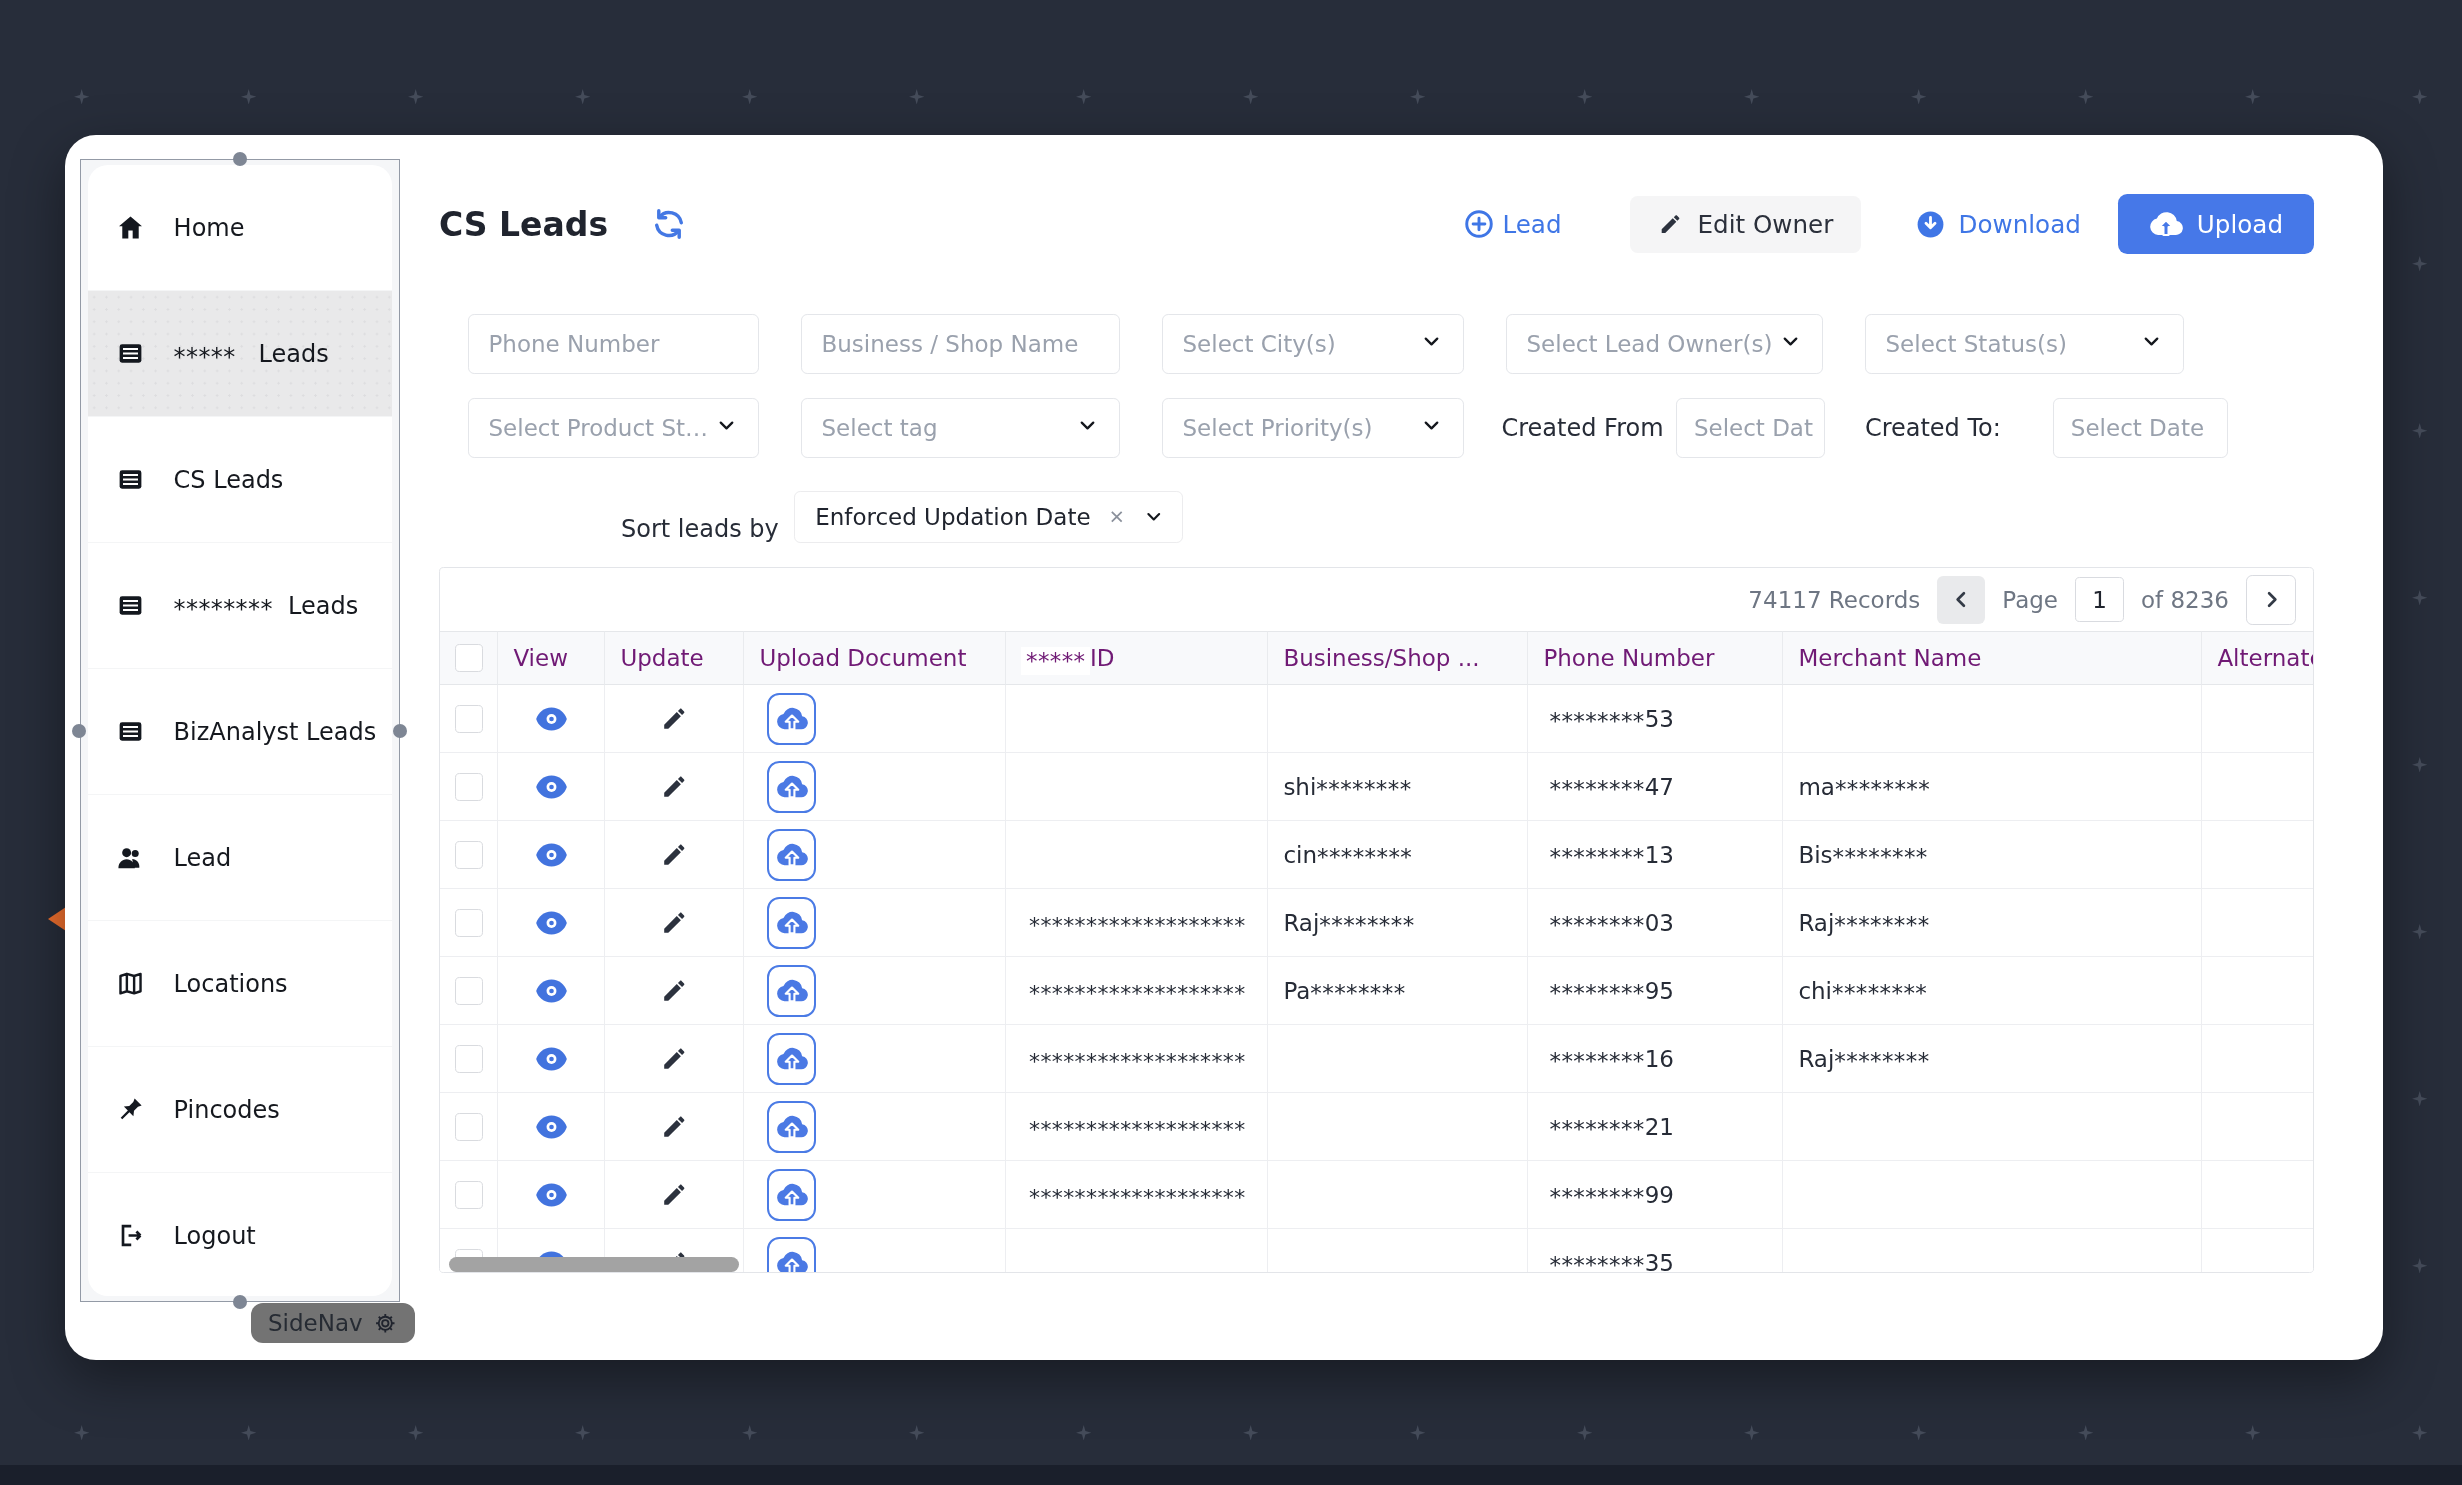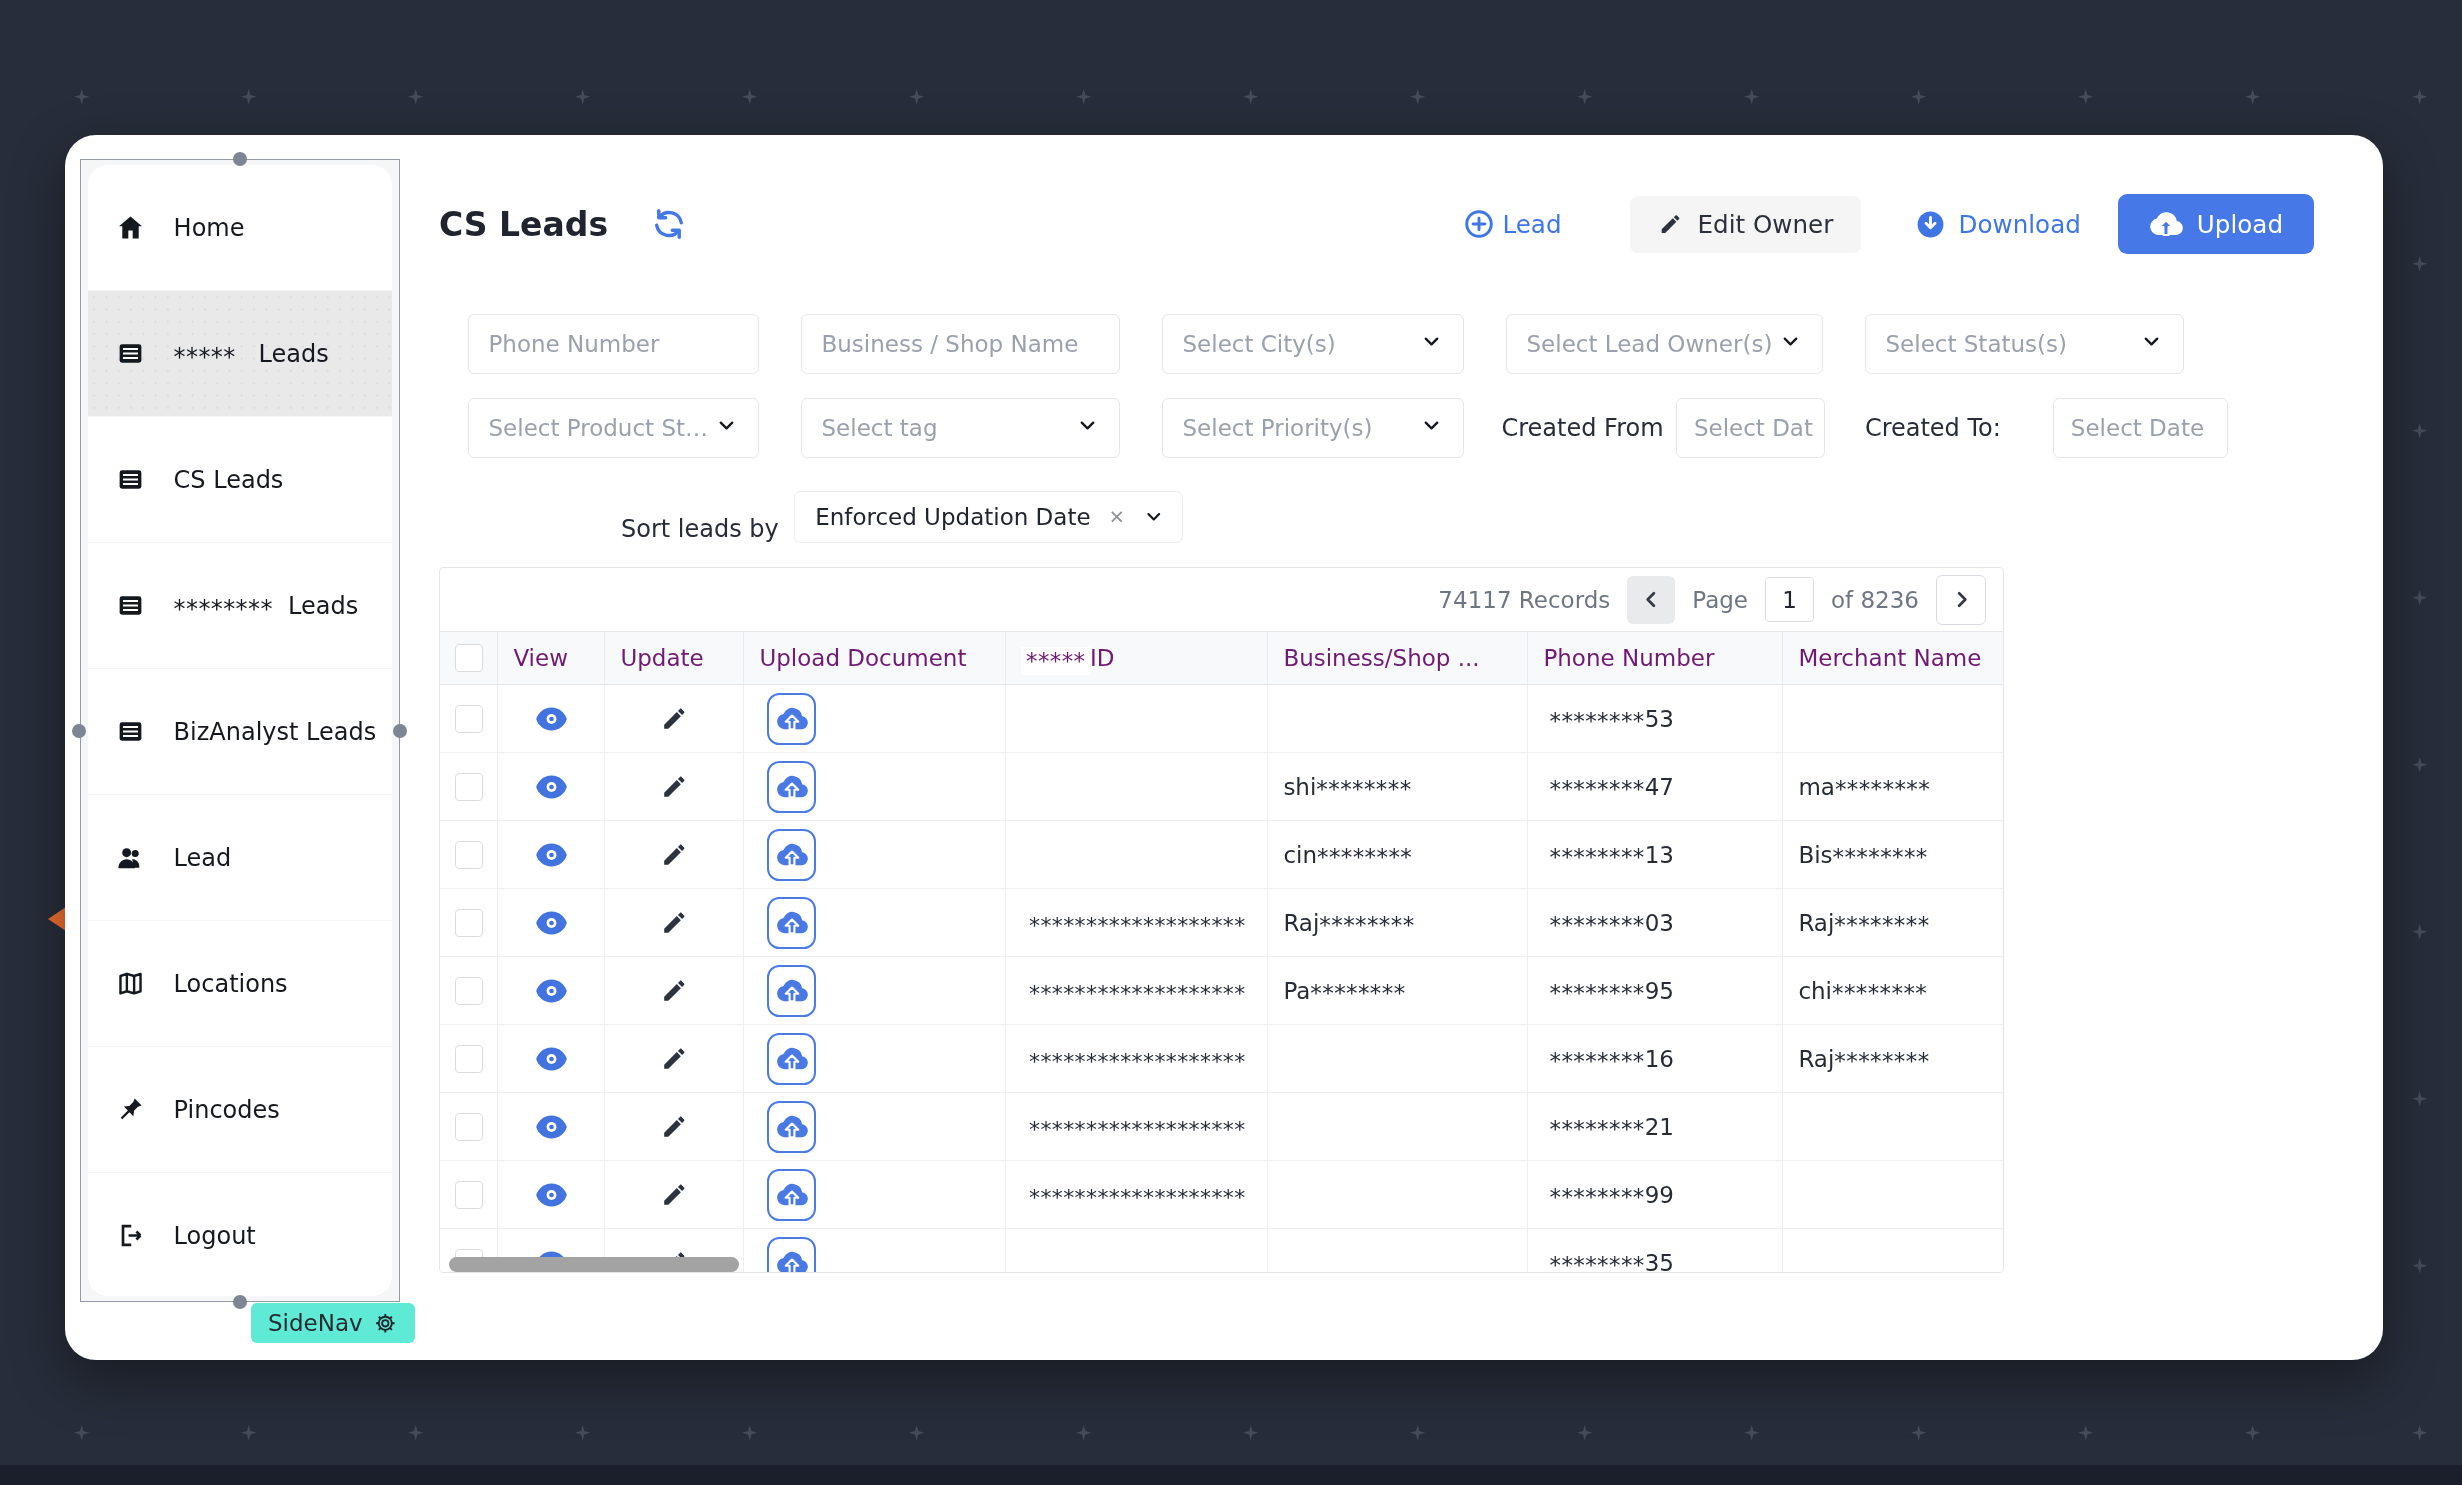--- a/index.html
+++ b/index.html
@@ -27,21 +27,21 @@
   .h-bottom{left:calc(50% - 7px);bottom:-7.7px;}
   .h-left{left:-8.5px;top:calc(50% - 7px);}
   .h-right{right:-8.5px;top:calc(50% - 7px);}
   .side-item{height:125px;display:flex;align-items:center;padding-left:28px;gap:29px;
     border-bottom:0.8px solid #f4f5f6;}
   .side-item.active{background:#e9e9ea;
     background-image:radial-gradient(#dddddf 1.2px,transparent 1.3px);background-size:12.3px 12.3px;}
   .side-item .s-icon{width:29px;height:29px;flex:0 0 29px;}
   .side-item .s-icon svg{width:100%;height:100%;}
   .side-item .label{font-size:24px;color:#15181e;white-space:pre;}
-  .sidenav-tag{position:absolute;left:186px;top:1168px;height:40px;background:#5eead4;border-radius:6px;
+  .sidenav-tag{position:absolute;left:186px;top:1168px;height:40px;background:#737373;border-radius:12px;
     display:flex;align-items:center;gap:10.8px;padding:0 17px;font-size:23px;color:#262b33;}
   .sidenav-tag .g-icon svg{width:24.6px;height:24.6px;display:block;}
 
   
   .content{position:absolute;left:374px;top:0;width:1875px;height:100%;}
   .title-row{position:absolute;top:60px;left:0;right:0;height:58px;display:flex;align-items:center;}
   .page-title{font-size:33px;font-weight:bold;color:#20242e;}
   .refresh-btn{margin-left:43px;width:36px;height:36px;cursor:pointer;}
   .refresh-btn svg{width:100%;height:100%;}
   .actions{margin-left:auto;display:flex;align-items:center;}
@@ -75,21 +75,21 @@
   .ml55{margin-left:42px;}.ml50{margin-left:38px;}.ml16{margin-left:12.3px;}.ml52{margin-left:40px;}.ml68{margin-left:52px;}
 
   .sort-row{position:absolute;top:356px;left:0;display:flex;align-items:flex-end;}
   .sort-label{margin-left:182px;font-size:24px;color:#272c37;}
   .sort-box{box-sizing:border-box;margin-left:15.4px;width:389px;height:52px;border:0.8px solid #ececee;border-radius:6.2px;
     background:#fff;display:flex;align-items:center;padding:0 20px;font-size:23px;color:#20242e;gap:15.4px;cursor:pointer;}
   .sort-box .val{flex:1;white-space:nowrap;}
   .sort-box .icn svg{width:21.5px;height:21.5px;}
 
   
-  .table-wrap{position:absolute;top:432px;left:0;width:1565px;height:706px;border:0.8px solid #e3e5e9;
+  .table-wrap{position:absolute;top:432px;left:0;width:1875px;height:706px;border:0.8px solid #e3e5e9;
     border-radius:4.6px;overflow:hidden;background:#fff;box-sizing:border-box;}
   .records-row{height:63px;display:flex;align-items:center;justify-content:flex-end;gap:17px;
     padding-right:17px;font-size:23px;color:#6e7683;}
   .pg-btn{width:48px;height:48px;border-radius:6.2px;display:flex;align-items:center;justify-content:center;cursor:pointer;}
   .pg-btn svg{width:23px;height:23px;}
   .pg-prev{background:#e9eaec;}
   .pg-next{background:#fff;border:0.8px solid #d9dbe0;}
   .pg-input{box-sizing:border-box;width:49px;height:45px;border:0.8px solid #d9dbe0;border-radius:4.6px;
     text-align:center;font-size:23px;color:#20242e;outline:none;font-family:inherit;}
   .grid{display:grid;grid-template-columns:58px 107px 139px 262px 262px 260px 255px 419px 1fr;}

